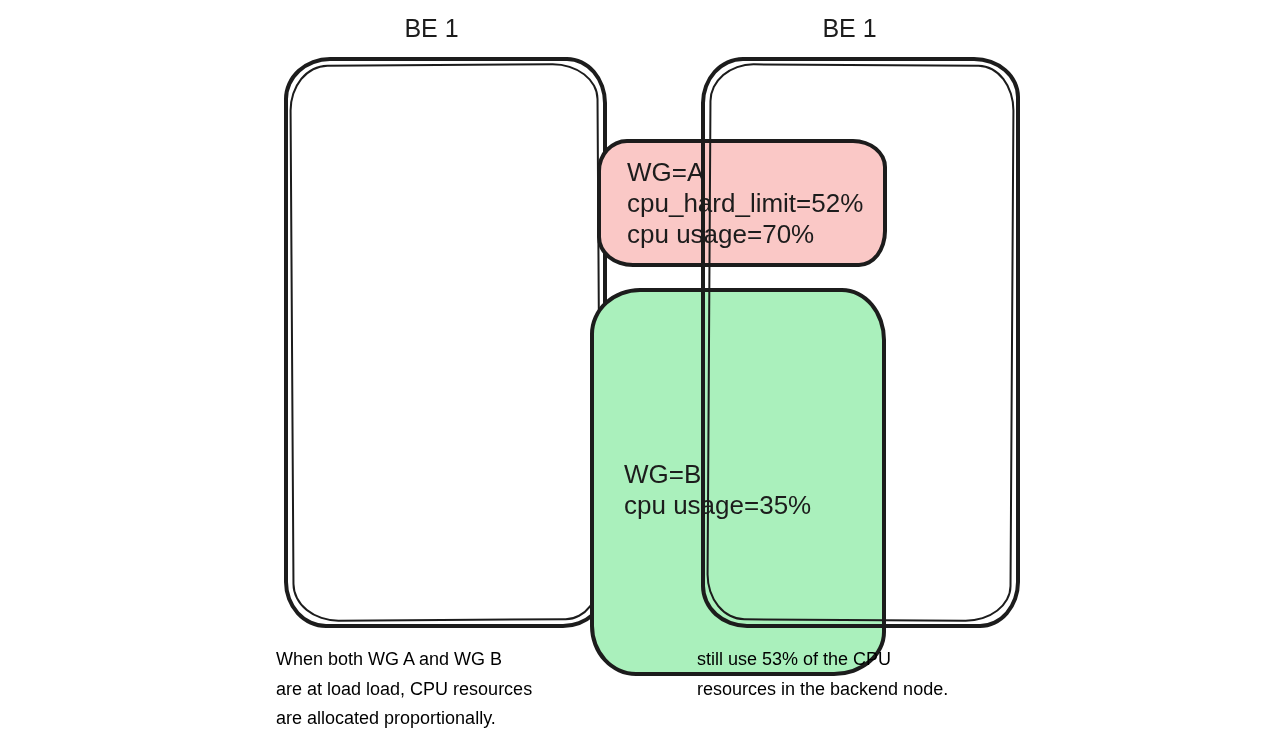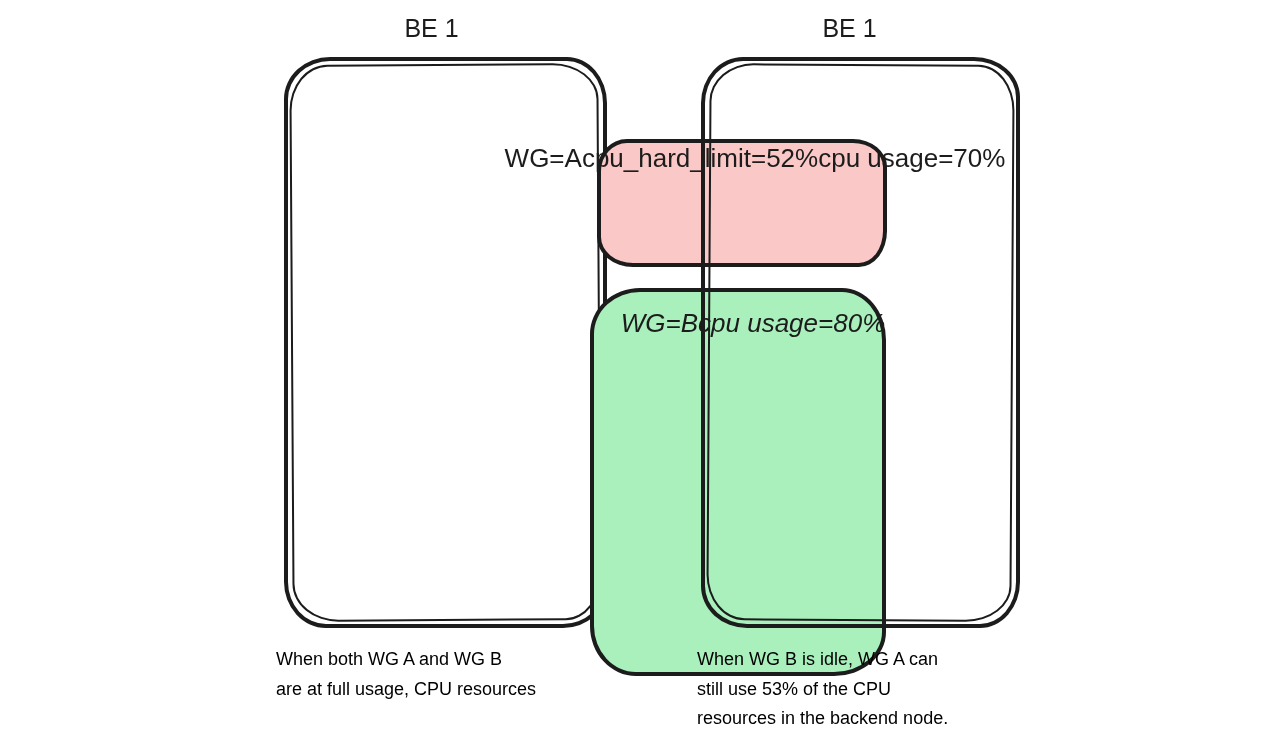--- a/index.html
+++ b/index.html
@@ -46,36 +46,36 @@
   }
   .node-right::before{
     border-radius:44px 36px 46px 38px / 38px 46px 36px 46px;
     transform:rotate(0.35deg);
   }
 
   
   .wg-box{
     position:absolute;
     border:4px solid var(--ink);
-    display:flex;flex-direction:row;justify-content:center;
+    display:flex;flex-direction:column;justify-content:center;
     font-size:26px;line-height:31px;color:var(--ink);
   }
   .wg-box .line{white-space:nowrap;}
 
   .pink-left{
     left:309px;top:78px;width:290px;height:128px;
     background:var(--wg_a_fill);
     border-radius:30px 34px 28px 36px / 32px 28px 36px 30px;
     padding-left:26px;text-align:left;
   }
   .green-left{
     left:302px;top:227px;width:296px;height:388px;
     background:var(--wg_b_fill);
     border-radius:50px 44px 52px 46px / 46px 52px 44px 50px;
-    padding-left:30px;padding-top:16px;text-align:left;font-style:italic;
+    padding-left:30px;padding-top:16px;text-align:left;
   }
 
   .caption{
     position:absolute;top:645px;
     font-size:18px;line-height:29.5px;color:#000;
     text-align:left;
   }
   .caption-left{left:276px;width:360px;}
   .caption-right{left:697px;width:360px;}
 </style>
@@ -87,36 +87,36 @@
   <div class="panel-title title-left">BE 1</div>
 
   <div class="node-box node-left">
     <div class="wg-box pink-left">
       <div class="line">WG=A</div>
       <div class="line">cpu_hard_limit=52%</div>
       <div class="line">cpu usage=70%</div>
     </div>
     <div class="wg-box green-left">
       <div class="line">WG=B</div>
-      <div class="line">cpu usage=80%</div>
+      <div class="line">cpu usage=35%</div>
     </div>
   </div>
 
   <div class="caption caption-left">
     <div>When both WG A and WG B</div>
-    <div>are at full usage, CPU resources</div>
+    <div>are at load load, CPU resources</div>
+    <div>are allocated proportionally.</div>
   </div>
 
   <div class="panel-title title-right">BE 1</div>
 
   <div class="node-box node-right">
     
     
     
   </div>
 
   <div class="caption caption-right">
-    <div>When WG B is idle, WG A can</div>
     <div>still use 53% of the CPU</div>
     <div>resources in the backend node.</div>
   </div>
 
 </div>
 
 </body></html>

